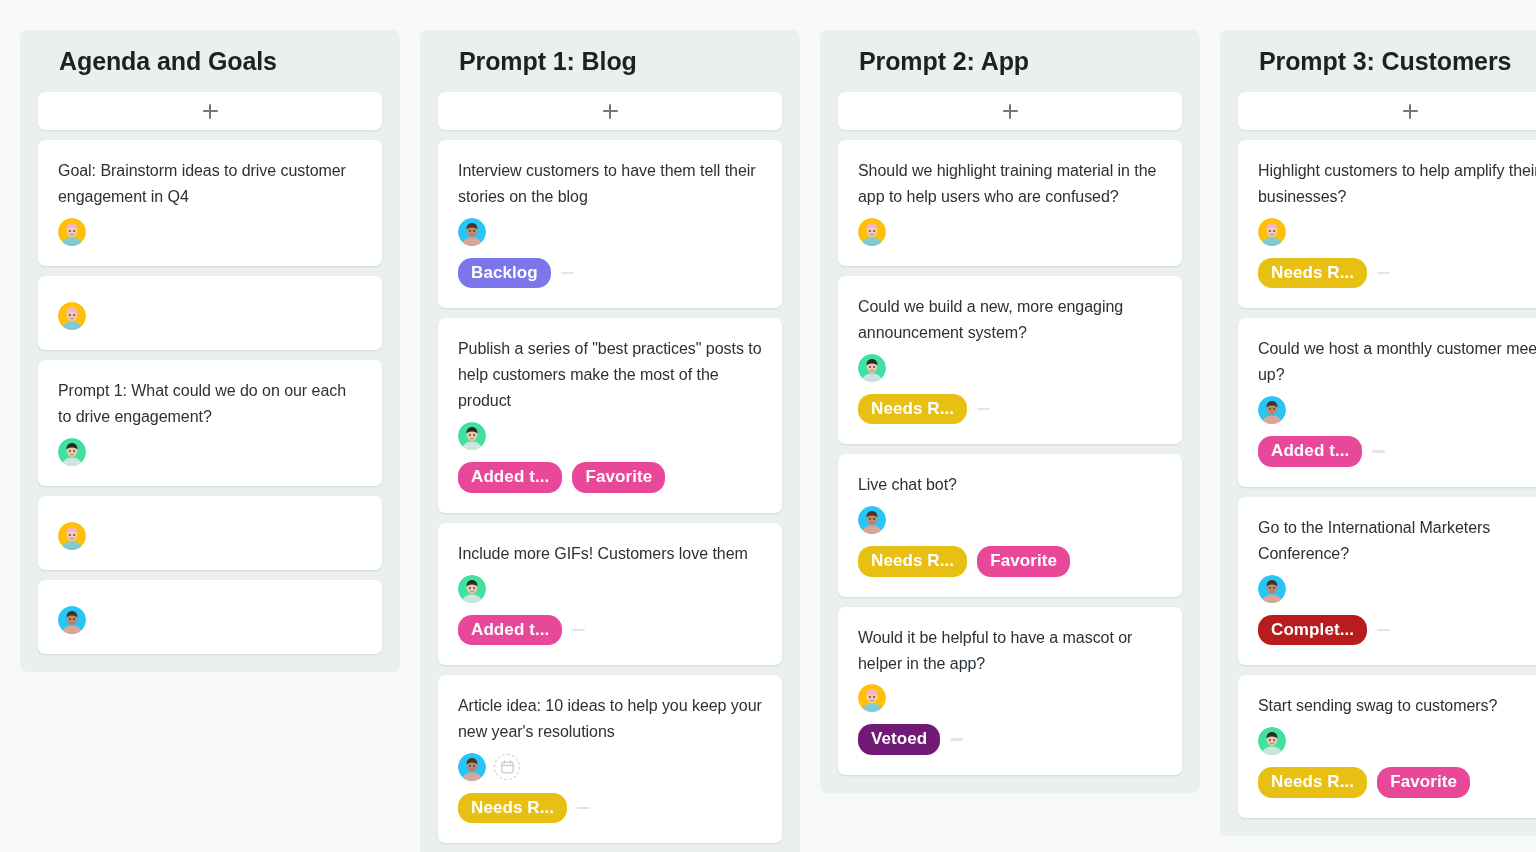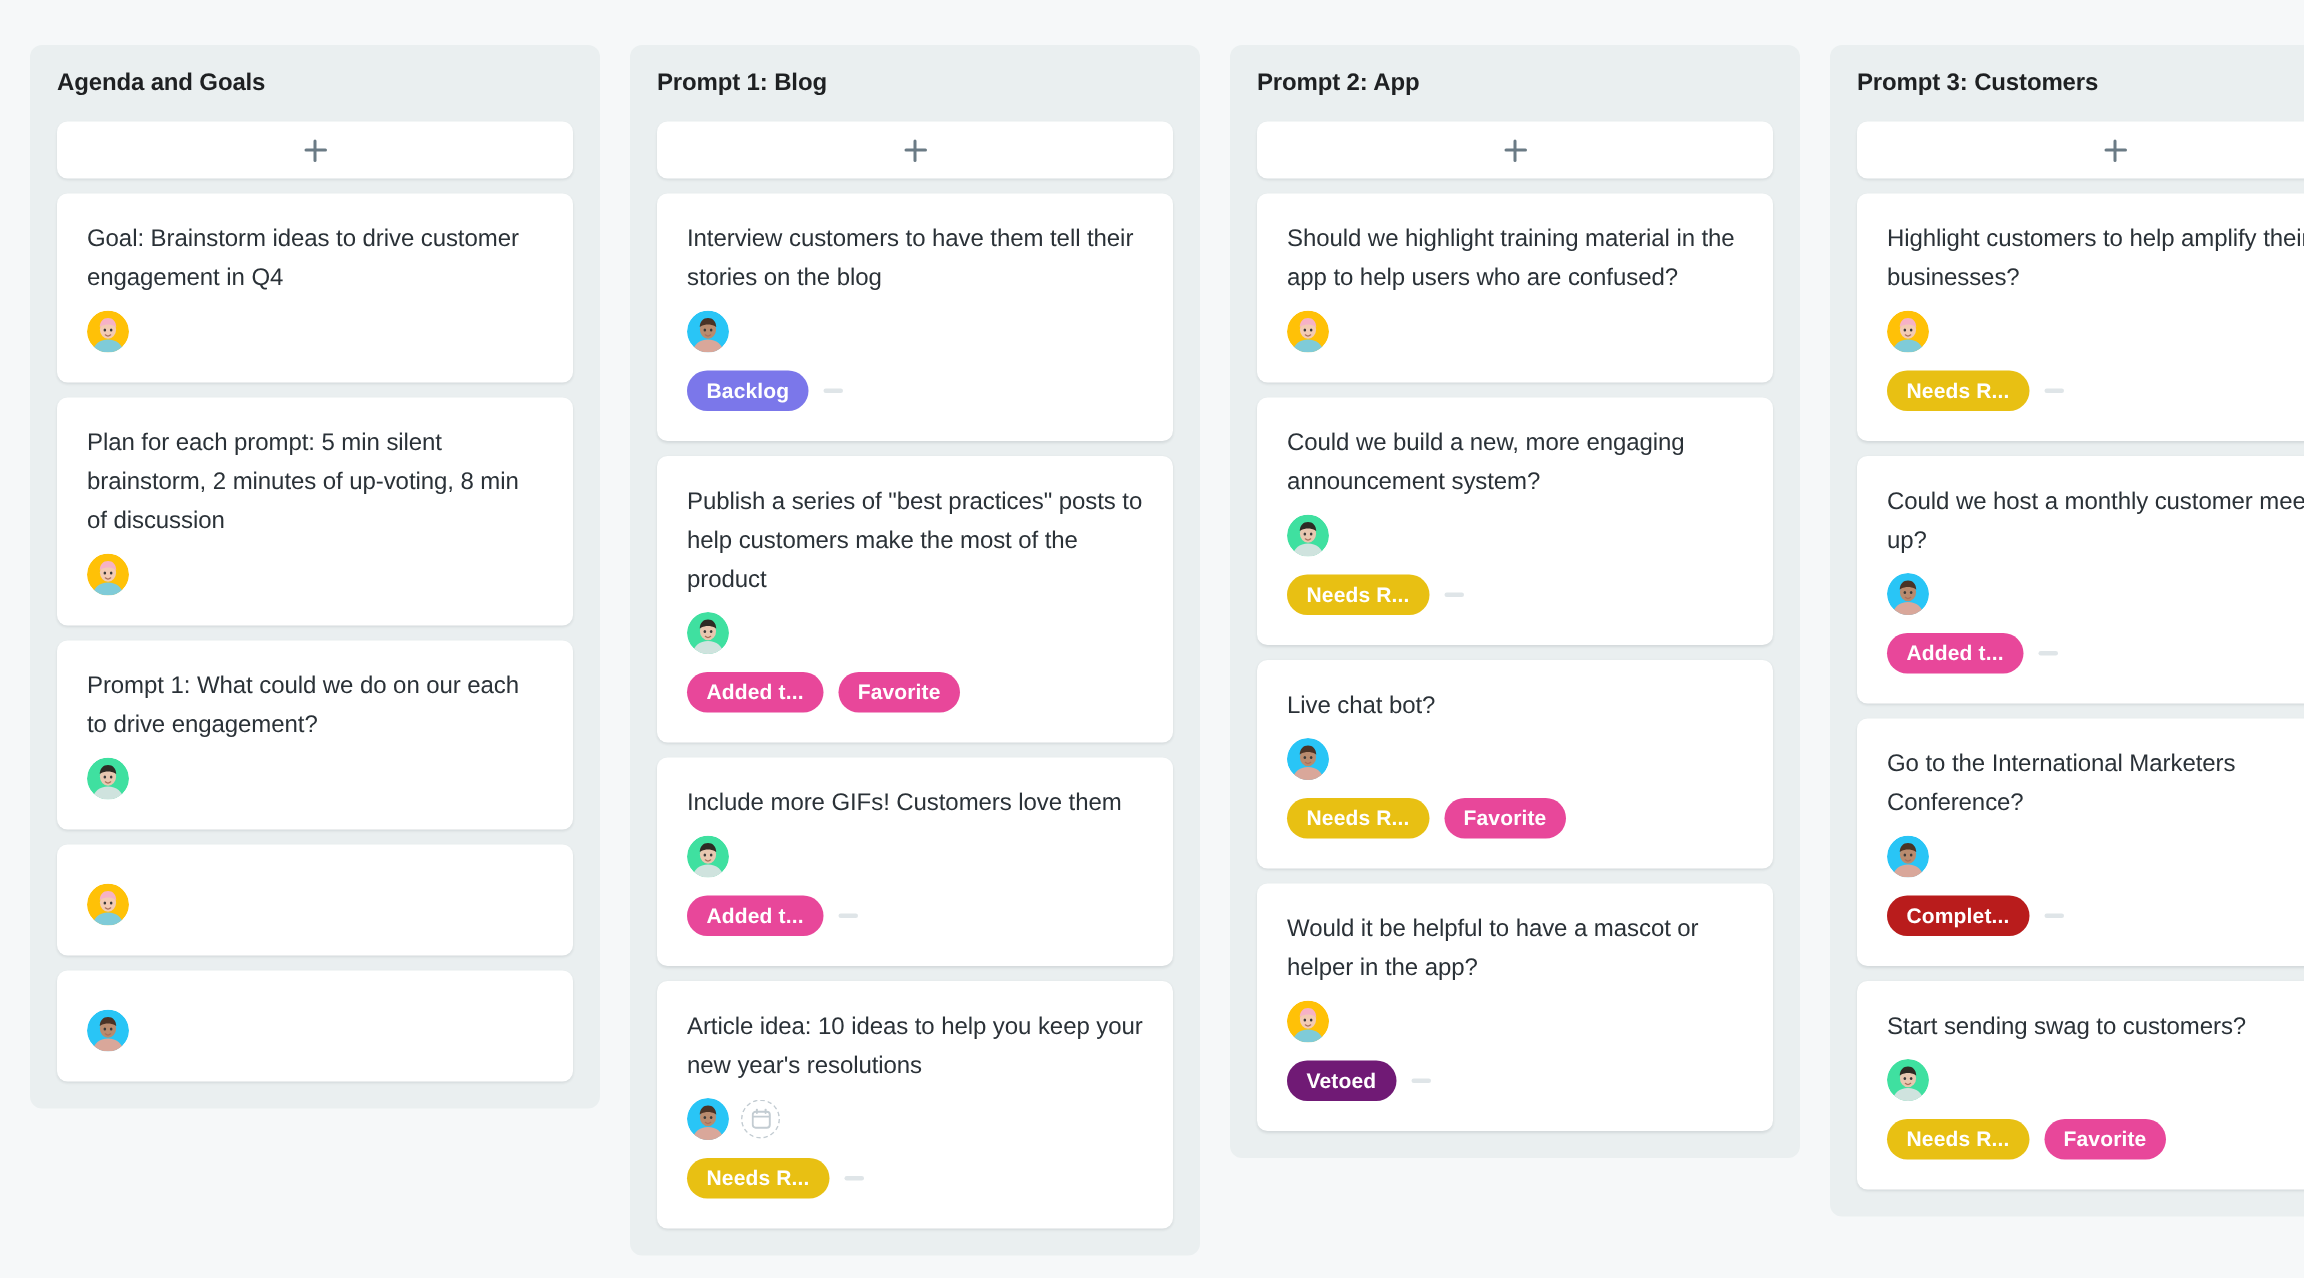--- a/index.html
+++ b/index.html
@@ -30,26 +30,27 @@
     border-radius: 8px;
     padding: 16px 18px 18px 18px;
     width: 380px;
     flex: 0 0 380px;
     display: flex;
     flex-direction: column;
     gap: 10px;
   }
 
   .column-title {
-    font-size: 16px;
+    font-size: 25px;
     font-weight: bold;
     color: #1e2022;
     letter-spacing: -0.1px;
     margin-bottom: 6px;
     line-height: 1.2;
+    margin-left: 21px;
   }
 
   .add-card-button {
     background: #ffffff;
     border-radius: 7px;
     height: 38px;
     display: flex;
     align-items: center;
     justify-content: center;
     box-shadow: 0 1px 2px rgba(30,40,50,0.10);
@@ -125,21 +126,21 @@
     align-items: center;
     gap: 10px;
     margin-top: 12px;
   }
 
   .tag {
     display: inline-block;
     padding: 5px 13px 6px 13px;
     border-radius: 14px;
     color: #ffffff;
-    font-size: 14px;
+    font-size: 17px;
     font-weight: bold;
     line-height: 1.15;
     white-space: nowrap;
     letter-spacing: 0.1px;
   }
 
   .dash {
     display: inline-block;
     width: 13px;
     height: 2.5px;
@@ -166,21 +167,20 @@
               <ellipse cx="14" cy="12.6" rx="5.4" ry="6.3" fill="#F3CBB4"></ellipse>
               <path d="M8.5 11.2c0-4 2.4-6.2 5.5-6.2s5.5 2.2 5.5 6.2c0 0-2-1.8-5.5-1.8s-5.5 1.8-5.5 1.8z" fill="#F6B2C6"></path>
               <ellipse cx="11.9" cy="13" rx="0.85" ry="1" fill="#3a3a3a"></ellipse>
               <ellipse cx="16.1" cy="13" rx="0.85" ry="1" fill="#3a3a3a"></ellipse>
               <path d="M12.2 16.2c1 0.9 2.6 0.9 3.6 0" stroke="#a9705c" stroke-width="0.8" fill="none" stroke-linecap="round"></path>
             </svg>
           </div>
         </div>
       </div>
       <div class="card">
-        <div class="card-text">Plan for each prompt: 5 min silent brainstorm, 2 minutes of up-voting, 8 min of discussion</div>
         <div class="card-meta">
           <div class="avatar">
             <svg viewBox="0 0 28 28" xmlns="http://www.w3.org/2000/svg">
               <circle cx="14" cy="14" r="14" fill="#FFC107"></circle>
               <path d="M4 28c0-5.2 4.5-8.6 10-8.6S24 22.8 24 28z" fill="#7FCBD8"></path>
               <ellipse cx="14" cy="12.6" rx="5.4" ry="6.3" fill="#F3CBB4"></ellipse>
               <path d="M8.5 11.2c0-4 2.4-6.2 5.5-6.2s5.5 2.2 5.5 6.2c0 0-2-1.8-5.5-1.8s-5.5 1.8-5.5 1.8z" fill="#F6B2C6"></path>
               <ellipse cx="11.9" cy="13" rx="0.85" ry="1" fill="#3a3a3a"></ellipse>
               <ellipse cx="16.1" cy="13" rx="0.85" ry="1" fill="#3a3a3a"></ellipse>
               <path d="M12.2 16.2c1 0.9 2.6 0.9 3.6 0" stroke="#a9705c" stroke-width="0.8" fill="none" stroke-linecap="round"></path>

